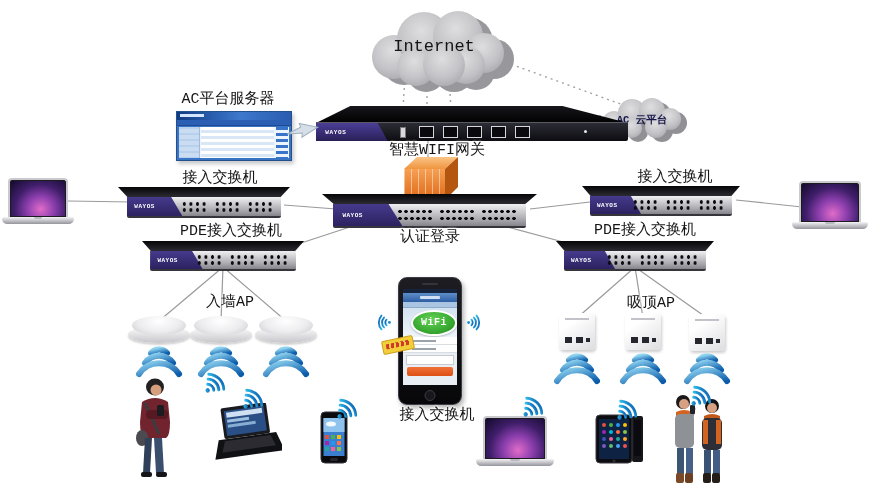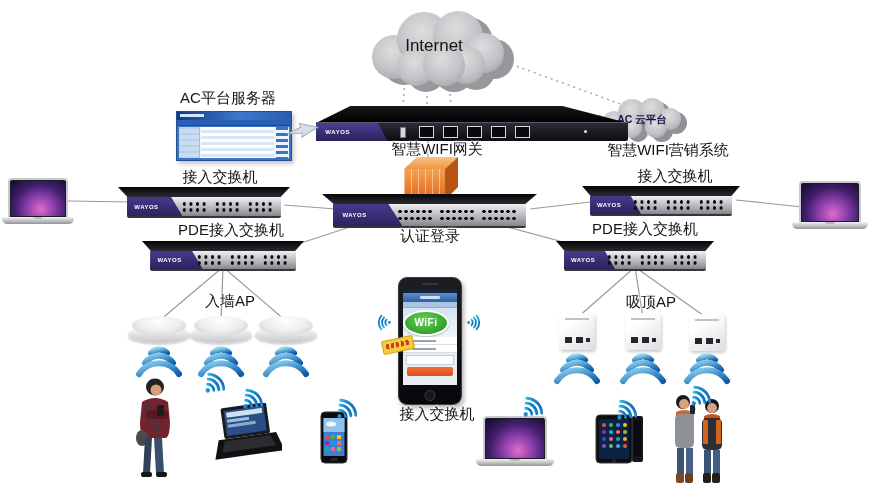--- a/index.html
+++ b/index.html
@@ -1,17 +1,17 @@
 <!DOCTYPE html>
 <html><head>
 <meta charset="utf-8">
 <style>
   html,body{margin:0;padding:0;background:#fff;}
   .stage{position:relative;width:870px;height:486px;background:#fff;overflow:hidden;
-         font-family:Liberation Sans, sans-serif;}
+         font-family:Liberation Mono, monospace;}
   .stage svg{display:block;}
   .lines{position:absolute;left:0;top:0;z-index:0;}
 
   
   .lbl{position:absolute;z-index:5;font-size:15px;color:#151515;text-align:center;white-space:nowrap;
        text-shadow:0 0 3px #fff,0 0 3px #fff,0 0 3px #fff;transform:translateX(-50%);}
 
   
   .switch{position:absolute;z-index:2;}
   .sw-top{position:absolute;left:0;right:0;top:0;height:11px;
@@ -104,21 +104,21 @@
   
   .auth-phone{position:absolute;left:394px;top:277px;width:70px;height:127px;z-index:3;}
   .ph-body{position:absolute;left:4px;top:0;width:62px;height:126px;background:linear-gradient(#1d1d22,#07070a);
            border:1px solid #3c3c44;border-radius:9px;box-shadow:2px 3px 5px rgba(0,0,0,.3);}
   .ph-speaker{position:absolute;left:50%;top:5px;width:16px;height:2px;background:#34343c;border-radius:2px;transform:translateX(-50%);}
   .ph-screen{position:absolute;left:4px;right:4px;top:11px;height:96px;background:#e8eef4;overflow:hidden;}
   .scr-status{height:4px;background:#16233c;}
   .scr-header{height:9px;background:linear-gradient(#5e8ec8,#2e5fa4);position:relative;}
   .scr-header::before{content:'';position:absolute;left:32%;right:32%;top:3px;height:3px;background:#cfe0f4;border-radius:1px;}
   .scr-tabs{height:5px;background:#a9c5e1;border-bottom:1px solid #8cabc9;}
-  .scr-wifi{height:29px;background:linear-gradient(#d4e3f0,#eef5fa);display:flex;align-items:center;justify-content:flex-start;}
+  .scr-wifi{height:29px;background:linear-gradient(#d4e3f0,#eef5fa);display:flex;align-items:center;justify-content:flex-end;}
   .wifi-oval{width:42px;height:22px;border-radius:50%;background:radial-gradient(ellipse at 45% 35%,#63d355,#2f9e28 75%);
              border:2px solid #fff;box-shadow:0 1px 2px rgba(0,0,0,.25);color:#fff;font-weight:bold;
              font-size:10px;display:flex;align-items:center;justify-content:center;letter-spacing:.5px;}
   .scr-list .row{height:7px;background:#fff;border-bottom:1px solid #d8dde2;position:relative;}
   .scr-list .row::before{content:'';position:absolute;left:3px;top:2px;width:3px;height:3px;background:#e06430;}
   .scr-list .row::after{content:'';position:absolute;left:9px;top:2.5px;width:24px;height:2px;background:#9aa2ab;}
   .scr-input{height:8px;background:#fff;border:1px solid #c6ccd2;margin:2px 3px;}
   .scr-btn{height:9px;width:46px;margin:1px auto 0;background:linear-gradient(#f07038,#dd4f15);border-radius:2px;}
   .ph-home{position:absolute;left:50%;bottom:3px;width:9px;height:9px;border:1px solid #3c3c46;
            border-radius:50%;background:#17171c;transform:translateX(-50%);}
@@ -205,21 +205,20 @@
         <circle cx="58" cy="16" r="13"></circle>
       <circle cx="76" cy="24" r="11"></circle>
         <circle cx="62" cy="32" r="11"></circle>
         <circle cx="38" cy="33" r="10"></circle>
     </g>
     <text x="50" y="29" text-anchor="middle" font-size="10.5" font-weight="bold" fill="#16164a">AC 云平台</text>
   </svg>
 
   <div class="lbl" style="left:437px;top:140px">智慧WIFI网关</div>
   <div class="lbl" style="left:228px;top:89px">AC平台服务器</div>
-  <div class="lbl" style="left:668px;top:141px">智慧WIFI营销系统</div>
   <div class="lbl" style="left:220px;top:168px">接入交换机</div>
   <div class="lbl" style="left:675px;top:167px">接入交换机</div>
   <div class="lbl" style="left:430px;top:227px">认证登录</div>
   <div class="lbl" style="left:231px;top:221px">PDE接入交换机</div>
   <div class="lbl" style="left:645px;top:220px">PDE接入交换机</div>
   <div class="lbl" style="left:230px;top:292px">入墙AP</div>
   <div class="lbl" style="left:651px;top:293px">吸顶AP</div>
   <div class="lbl" style="left:437px;top:405px">接入交换机</div>
 
   <div class="server-shot">

